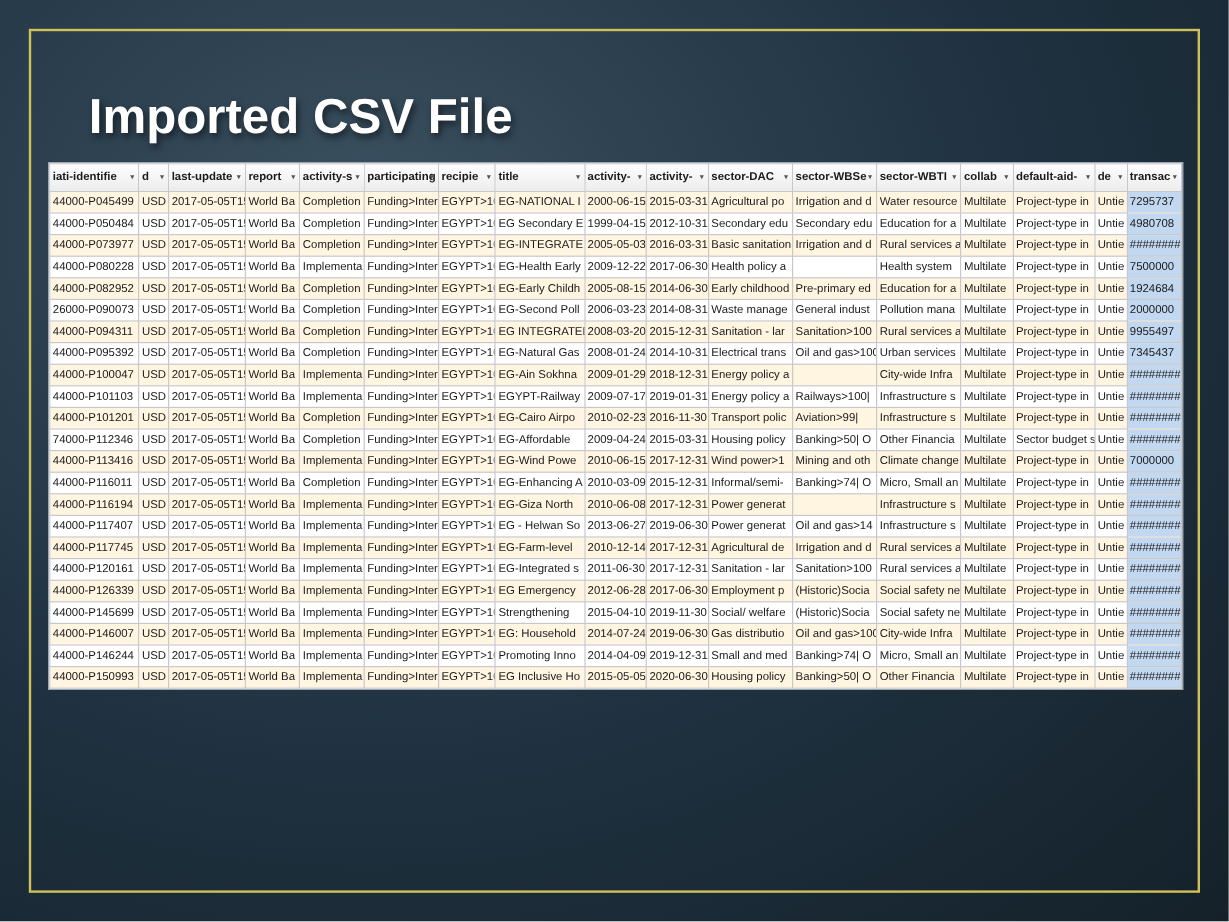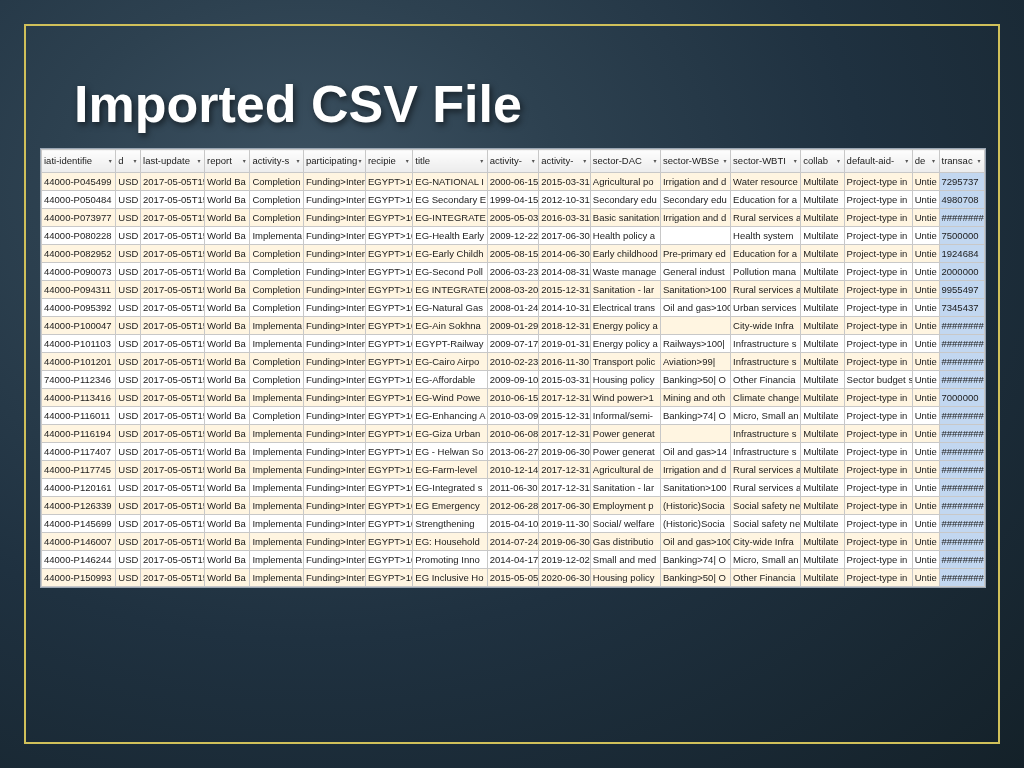--- a/index.html
+++ b/index.html
@@ -19,21 +19,21 @@
     position: relative;
   }
   .frame {
     position: absolute;
     inset: 24px;
     border: 2px solid #d0c05a;
     pointer-events: none;
   }
   .title {
     margin: 50px 0 14px 50px;
-    font-size: 52px;
+    font-size: 41px;
     font-weight: 700;
     color: #fff;
     text-shadow: 2px 3px 6px rgba(0,0,0,.55);
   }
   .grid-wrap {
     margin: 0 16px 0 16px;
     background: #fff;
     border: 1px solid #9aa6b3;
     font-size: 10px;
     line-height: 1;
@@ -52,21 +52,21 @@
     white-space: nowrap;
     overflow: hidden;
     text-overflow: clip;
     height: 13px;
     font-size: 9.5px;
     text-align: left;
     vertical-align: middle;
   }
   thead th {
     background: linear-gradient(to bottom, #fdfdfd, #ececec);
-    font-weight: 400;
+    font-weight: 700;
     height: 18px;
     position: relative;
     padding-right: 18px;
   }
   thead th .dd {
     position: absolute;
     right: 1px;
     top: 50%;
     transform: translateY(-50%);
     width: 8px;
@@ -240,21 +240,21 @@
             <td>2014-06-30</td>
             <td>Early childhood</td>
             <td>Pre-primary ed</td>
             <td>Education for a</td>
             <td>Multilate</td>
             <td>Project-type in</td>
             <td>Untie</td>
             <td class="colLast">1924684</td>
           </tr>
           <tr>
-            <td>44000-P090073</td>
+            <td>26000-P090073</td>
             <td>USD</td>
             <td>2017-05-05T15:</td>
             <td>World Ba</td>
             <td>Completion</td>
             <td>Funding&gt;Intern</td>
             <td>EGYPT&gt;10</td>
             <td>EG-Second Poll</td>
             <td>2006-03-23</td>
             <td>2014-08-31</td>
             <td>Waste manage</td>
@@ -362,21 +362,21 @@
           </tr>
           <tr>
             <td>74000-P112346</td>
             <td>USD</td>
             <td>2017-05-05T15:</td>
             <td>World Ba</td>
             <td>Completion</td>
             <td>Funding&gt;Intern</td>
             <td>EGYPT&gt;10</td>
             <td>EG-Affordable</td>
-            <td>2009-09-10</td>
+            <td>2009-04-24</td>
             <td>2015-03-31</td>
             <td>Housing policy</td>
             <td>Banking&gt;50| O</td>
             <td>Other Financia</td>
             <td>Multilate</td>
             <td>Sector budget s</td>
             <td>Untie</td>
             <td class="colLast">########</td>
           </tr>
           <tr>
@@ -418,21 +418,21 @@
             <td class="colLast">########</td>
           </tr>
           <tr>
             <td>44000-P116194</td>
             <td>USD</td>
             <td>2017-05-05T15:</td>
             <td>World Ba</td>
             <td>Implementa</td>
             <td>Funding&gt;Intern</td>
             <td>EGYPT&gt;10</td>
-            <td>EG-Giza Urban</td>
+            <td>EG-Giza North</td>
             <td>2010-06-08</td>
             <td>2017-12-31</td>
             <td>Power generat</td>
             <td></td>
             <td>Infrastructure s</td>
             <td>Multilate</td>
             <td>Project-type in</td>
             <td>Untie</td>
             <td class="colLast">########</td>
           </tr>
@@ -552,22 +552,22 @@
           </tr>
           <tr>
             <td>44000-P146244</td>
             <td>USD</td>
             <td>2017-05-05T15:</td>
             <td>World Ba</td>
             <td>Implementa</td>
             <td>Funding&gt;Intern</td>
             <td>EGYPT&gt;10</td>
             <td>Promoting Inno</td>
-            <td>2014-04-17</td>
-            <td>2019-12-02</td>
+            <td>2014-04-09</td>
+            <td>2019-12-31</td>
             <td>Small and med</td>
             <td>Banking&gt;74| O</td>
             <td>Micro, Small an</td>
             <td>Multilate</td>
             <td>Project-type in</td>
             <td>Untie</td>
             <td class="colLast">########</td>
           </tr>
           <tr>
             <td>44000-P150993</td>

